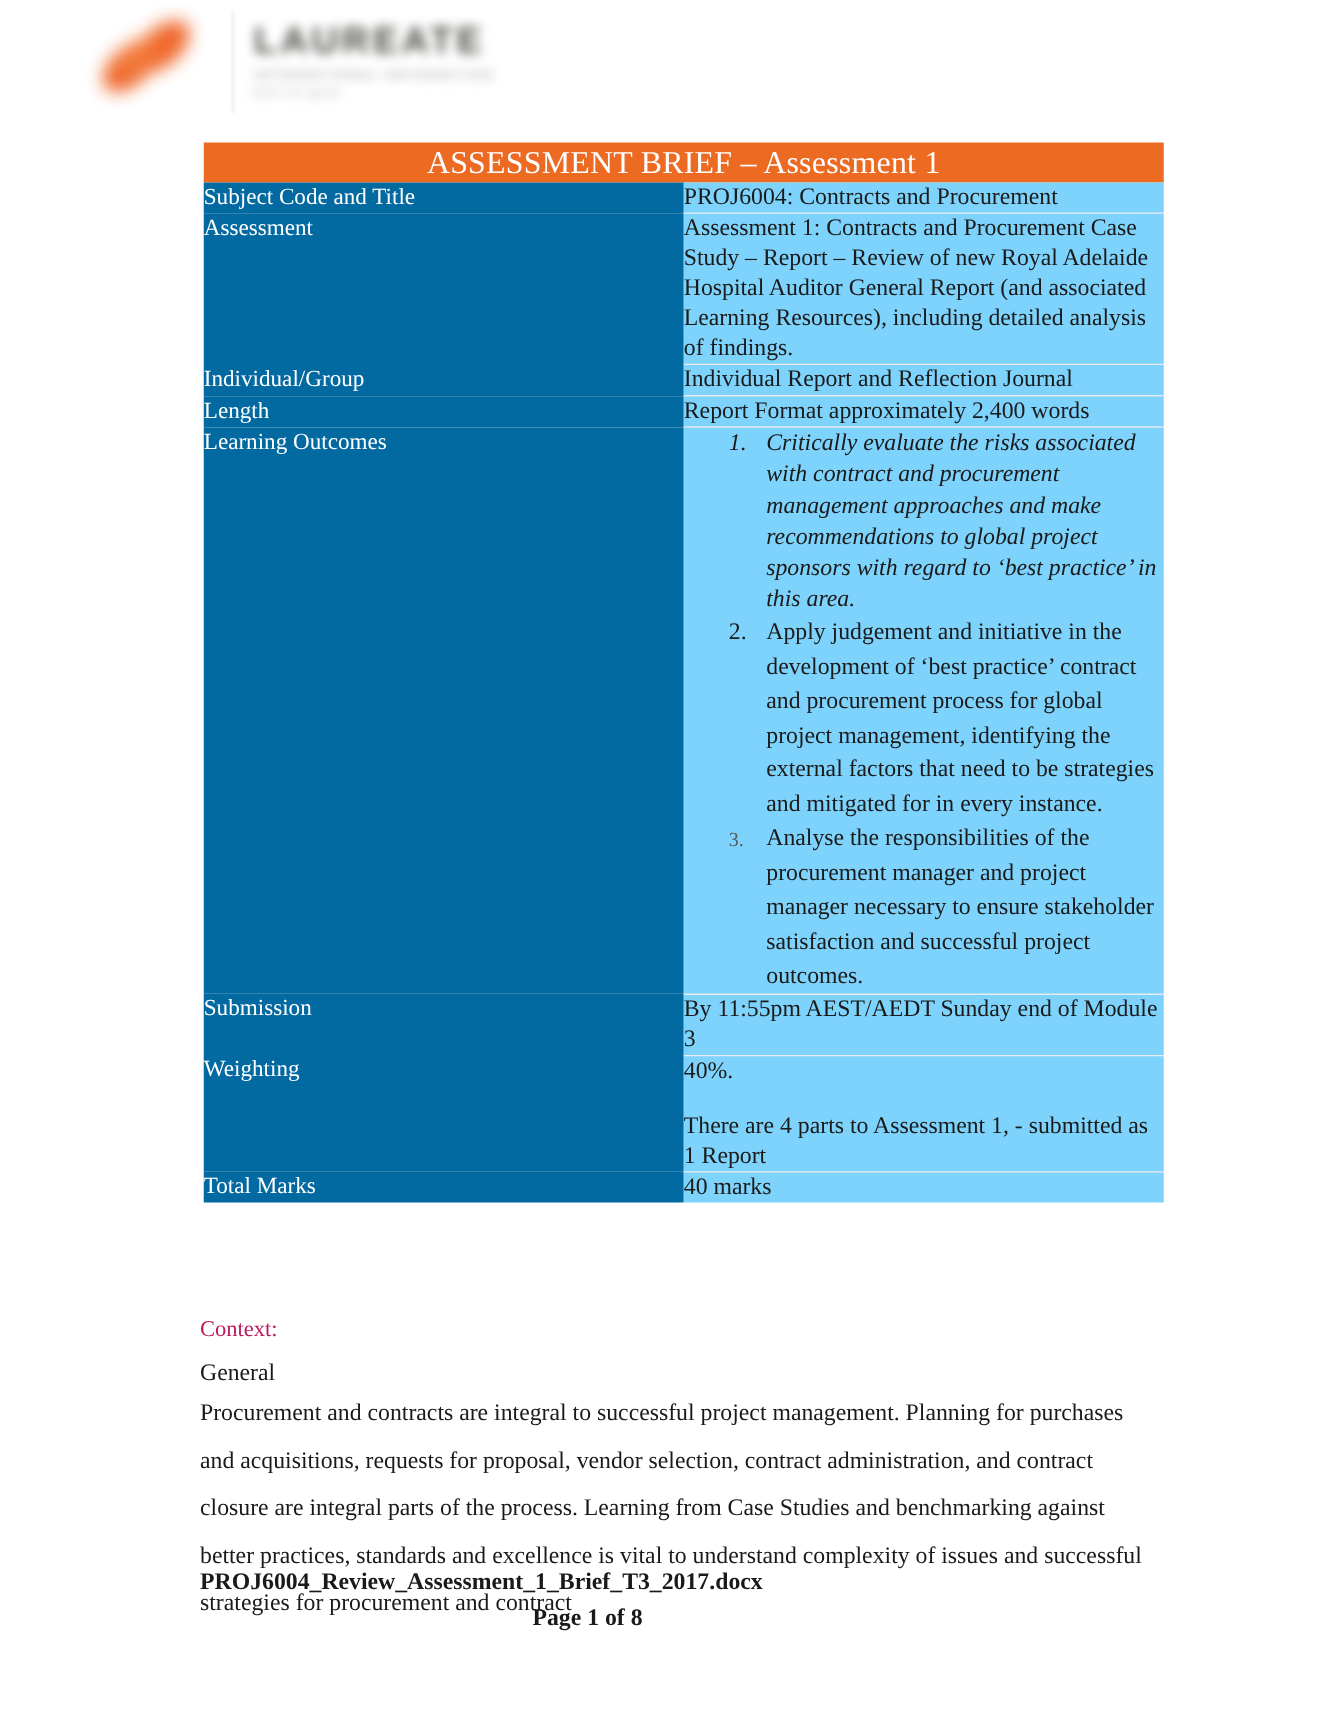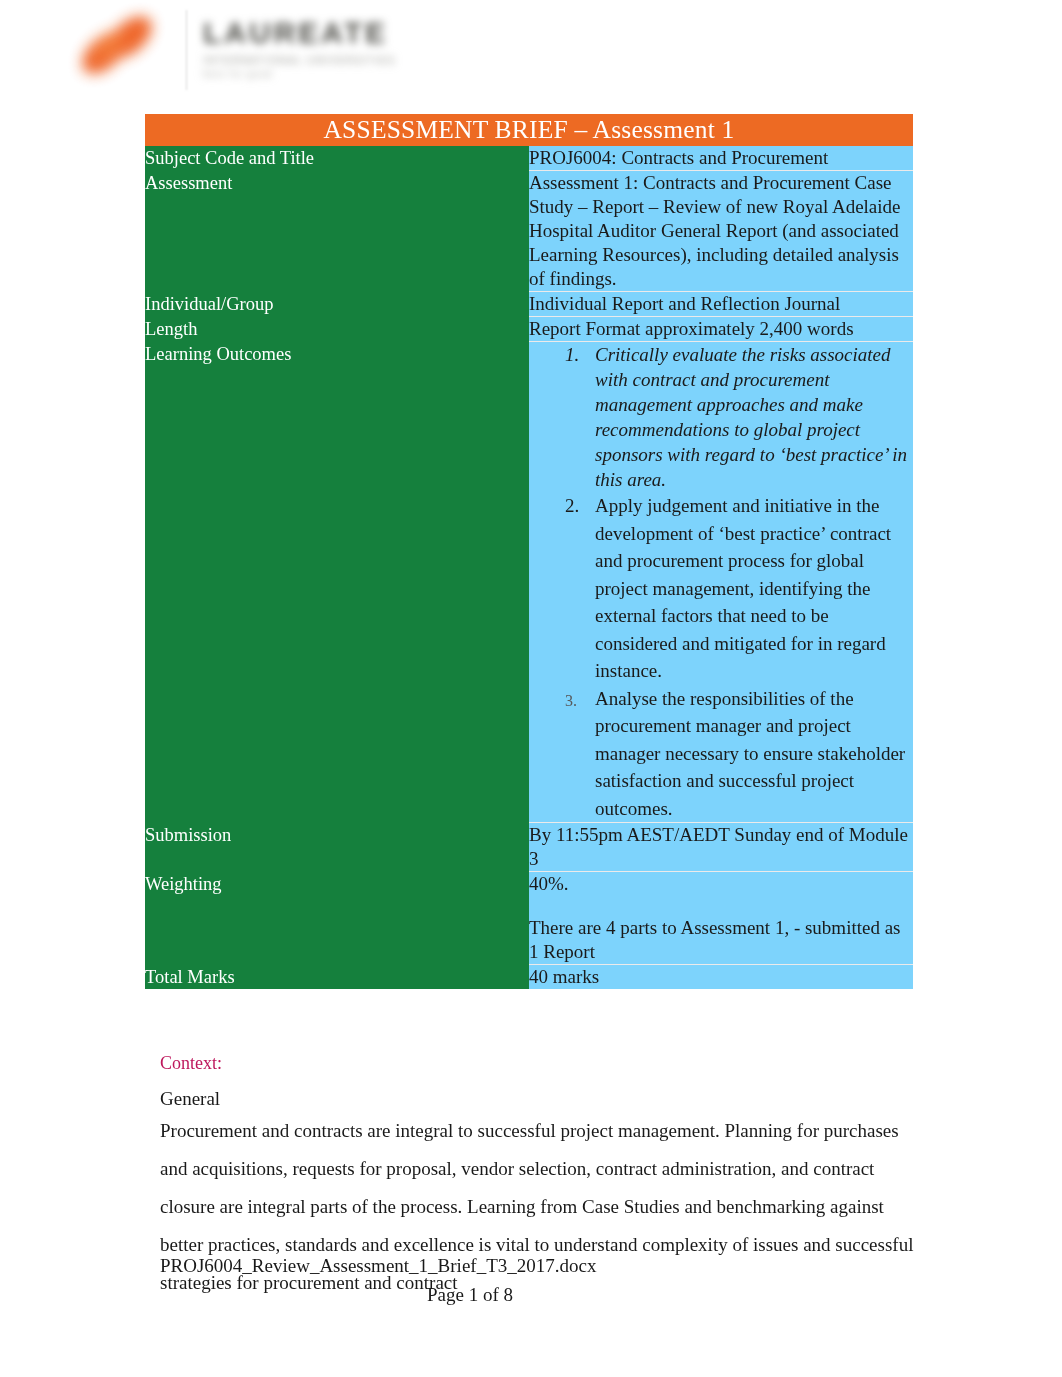--- a/index.html
+++ b/index.html
@@ -90,42 +90,42 @@
     font-family: "Liberation Sans", sans-serif;
     font-size: 9px;
     color: #9b9b95;
     letter-spacing: 1.2px;
     line-height: 13px;
   }
 
   
   .brief-table {
     position: absolute;
-    left: 145px;
+    left: 163px;
     top: 114px;
     width: 768px;
     border-collapse: collapse;
     table-layout: fixed;
     filter: blur(0.45px);
   }
   .brief-table td {
     vertical-align: top;
     padding: 0;
   }
   .hdr-cell {
     background: #ed6a23;
     color: #ffffff;
     text-align: center;
     font-size: 25.5px;
     line-height: 32px;
     padding: 12px 10px 13px 10px;
     letter-spacing: 0.2px;
   }
   .lbl-cell {
-    background: #15803d;
+    background: #0369a1;
     color: #ffffff;
     font-size: 18.5px;
     line-height: 24px;
     padding: 10px 12px 10px 12px;
     width: 292px;
   }
   .val-cell {
     background: #7dd3fc;
     color: #1a1a1a;
     font-size: 19px;
@@ -198,20 +198,21 @@
     text-align: left;
   }
 
   
   .footer {
     position: absolute;
     left: 160px;
     top: 1253px;
     width: 760px;
     filter: blur(0.4px);
+    font-weight: bold;
   }
   .footer-file {
     font-size: 19px;
     line-height: 25px;
     margin: 0;
   }
   .footer-page {
     font-size: 19px;
     line-height: 25px;
     margin: 4px 0 0 0;
@@ -260,21 +261,21 @@
     <tr>
       <td class="lbl-cell">Length</td>
       <td class="val-cell">Report Format approximately 2,400 words</td>
     </tr>
 
     <tr>
       <td class="lbl-cell">Learning Outcomes</td>
       <td class="val-cell">
         <ol class="lo-list">
           <li class="tight">Critically evaluate the risks associated with contract and procurement management approaches and make recommendations to global project sponsors with regard to ‘best practice’ in this area.</li>
-          <li class="loose">Apply judgement and initiative in the development of ‘best practice’ contract and procurement process for global project management, identifying the external factors that need to be considered and mitigated for in regard instance.</li>
+          <li class="loose">Apply judgement and initiative in the development of ‘best practice’ contract and procurement process for global project management, identifying the external factors that need to be strategies and mitigated for in every instance.</li>
           <li class="loose small-num">Analyse the responsibilities of the procurement manager and project manager necessary to ensure stakeholder satisfaction and successful project outcomes.</li>
         </ol>
       </td>
     </tr>
 
     <tr>
       <td class="lbl-cell">Submission</td>
       <td class="val-cell">By 11:55pm AEST/AEDT Sunday end of Module 3</td>
     </tr>
 

